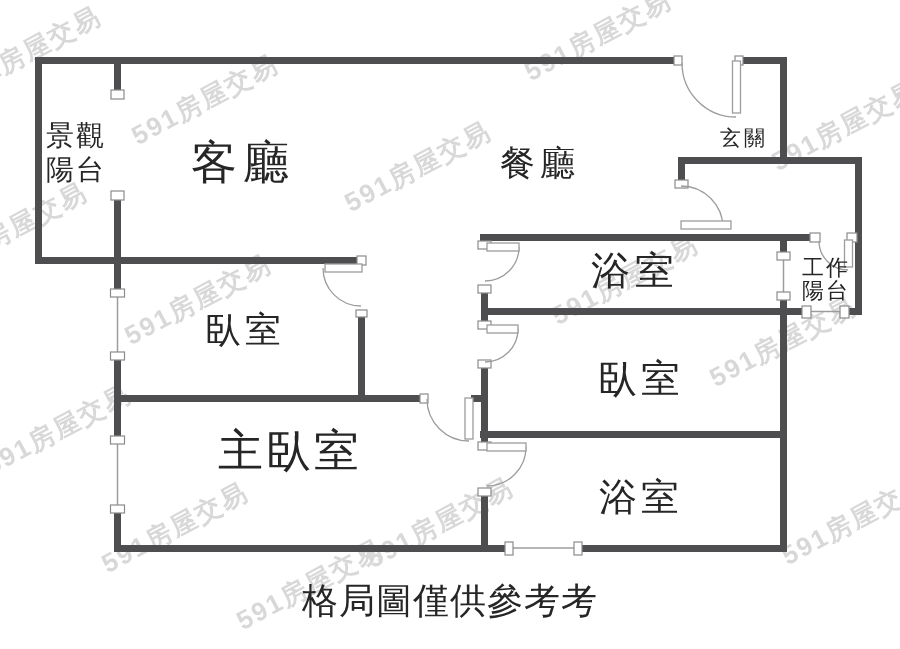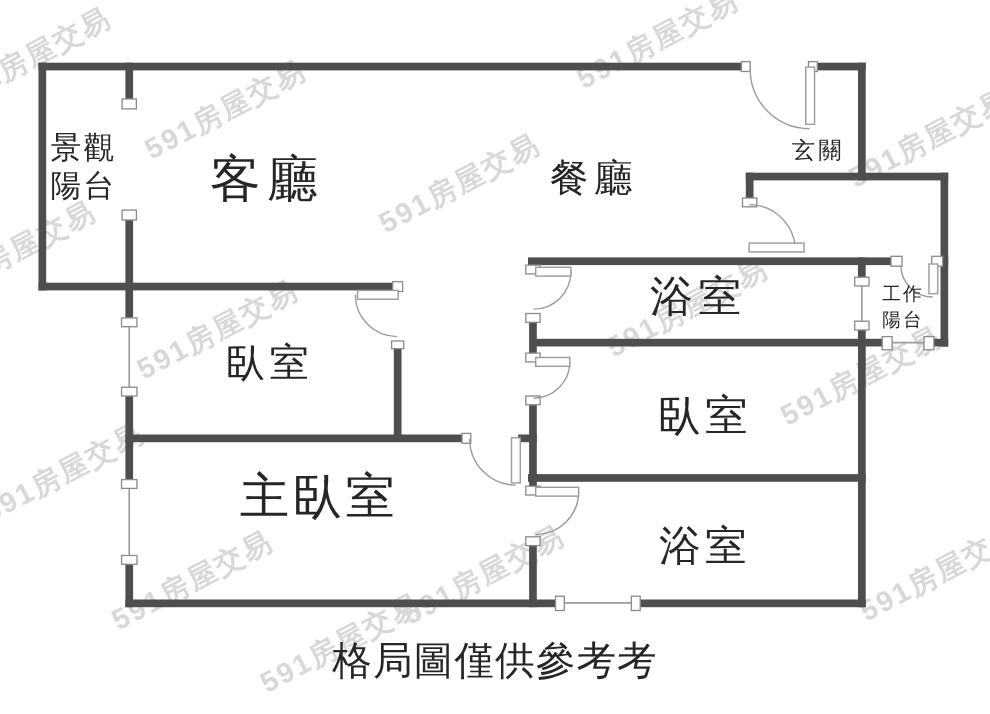--- a/index.html
+++ b/index.html
@@ -166,21 +166,21 @@
       </div>
       <div class="room-label" style="left: 191px; top: 138px; font-size: 46px; line-height: 48px; letter-spacing: 6px;">
         <div>客廳</div>
       </div>
       <div class="room-label" style="left: 696px; top: 123px; font-size: 21px; line-height: 29px; letter-spacing: 3px; margin-left: 24px;">
         <div>玄關</div>
       </div>
       <div class="room-label" style="left: 591px; top: 250px; font-size: 39px; line-height: 41px; letter-spacing: 5px;">
         <div>浴室</div>
       </div>
-      <div class="room-label" style="left: 802px; top: 256px; font-size: 17px; line-height: 23px; letter-spacing: 2px;">
+      <div class="room-label" style="left: 802px; top: 256px; font-size: 22px; line-height: 23px; letter-spacing: 2px;">
         <div>工作</div>
         <div>陽台</div>
       </div>
       <div class="room-label" style="left: 205px; top: 311px; font-size: 36px; line-height: 38px; letter-spacing: 4px;">
         <div>臥室</div>
       </div>
       <div class="room-label" style="left: 598px; top: 358px; font-size: 39px; line-height: 41px; letter-spacing: 4px;">
         <div>臥室</div>
       </div>
       <div class="room-label" style="left: 218px; top: 427px; font-size: 45px; line-height: 47px; letter-spacing: 3px;">

